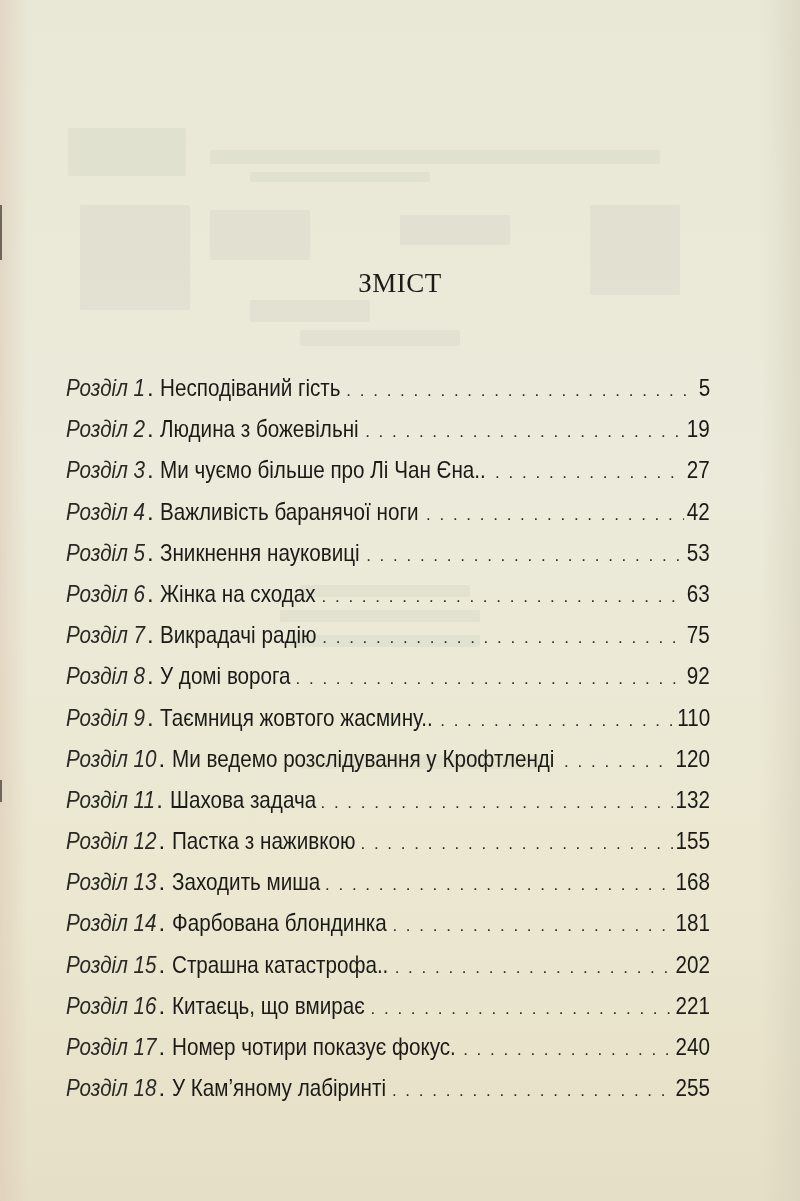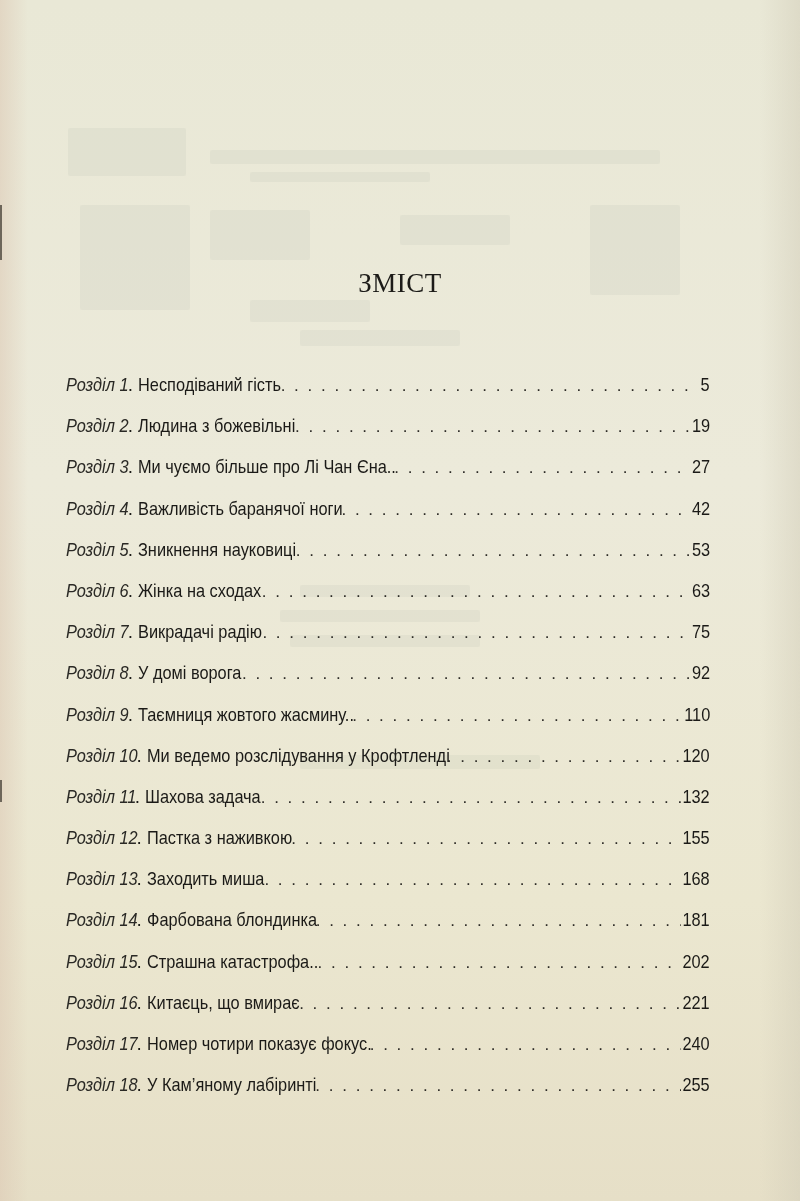--- a/index.html
+++ b/index.html
@@ -30,21 +30,21 @@
     font-family: "Liberation Serif", serif;
     font-size:27px; letter-spacing:0.5px; color:#1c1b18;
   }
   .toc {
     position:absolute; left:66px; width:644px; top:374px;
   }
   .toc-row {
     display:flex; align-items:baseline;
     height:41.2px;
     font-family: "Liberation Sans Narrow", "Liberation Sans", sans-serif;
-    font-size:19px;
+    font-size:24px;
     white-space:nowrap;
   }
   .label {
     font-style:italic; color:#2a2925;
     transform: scaleX(0.86); transform-origin:left;
     display:inline-block;
   }
   .label-wrap { display:inline-block; }
   .ch-title {
     color:#1b1a17;

